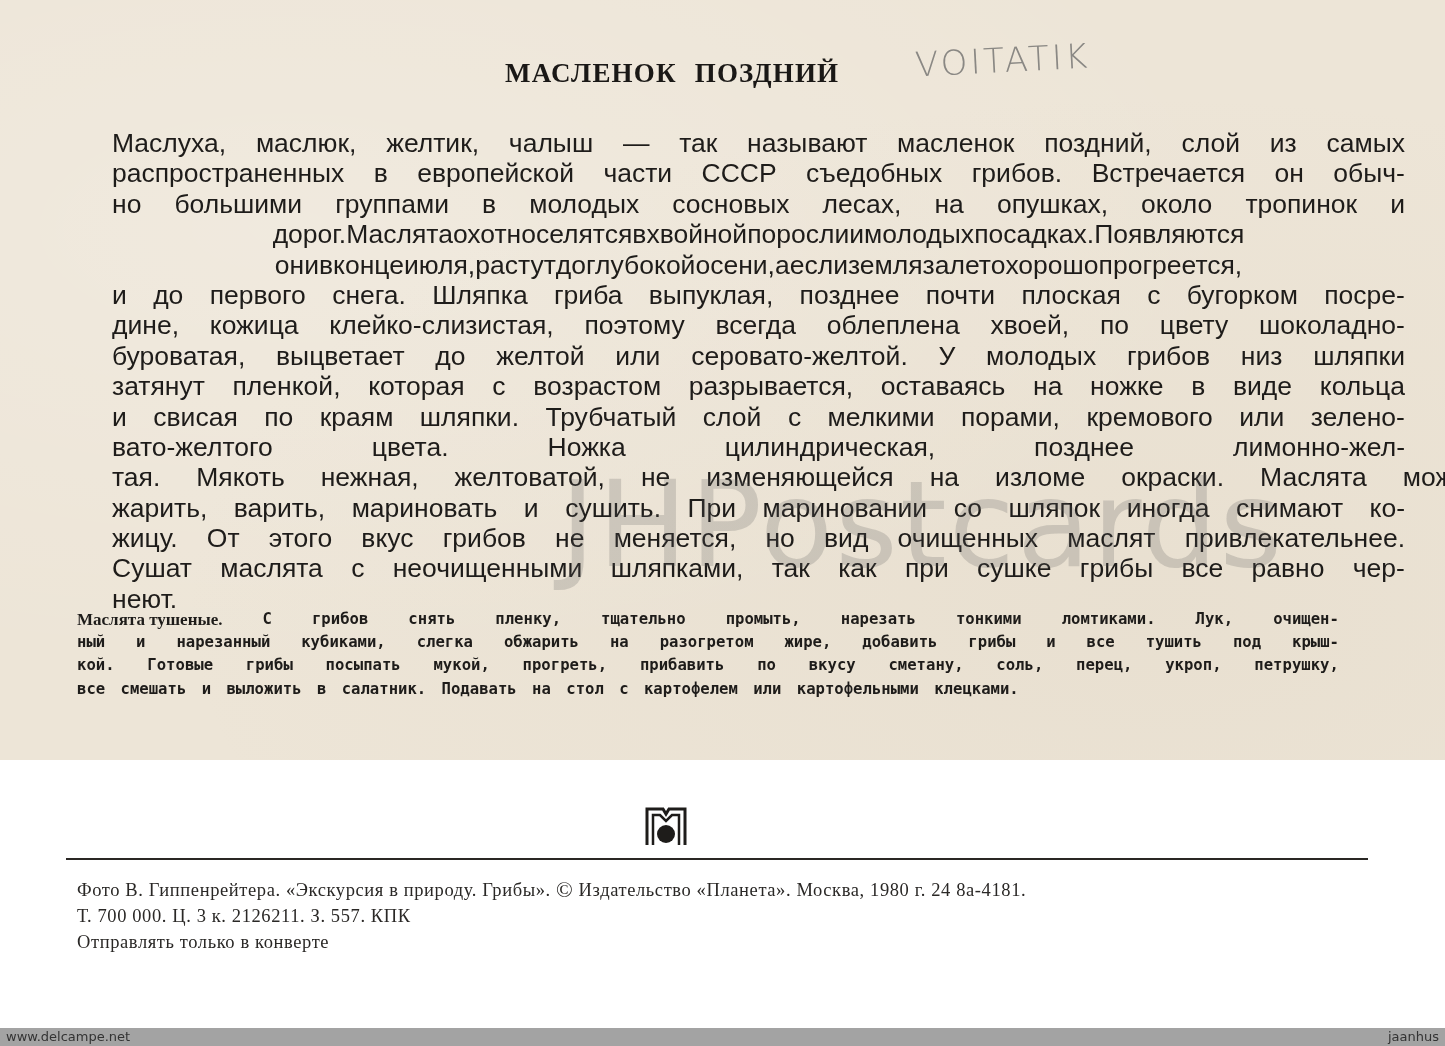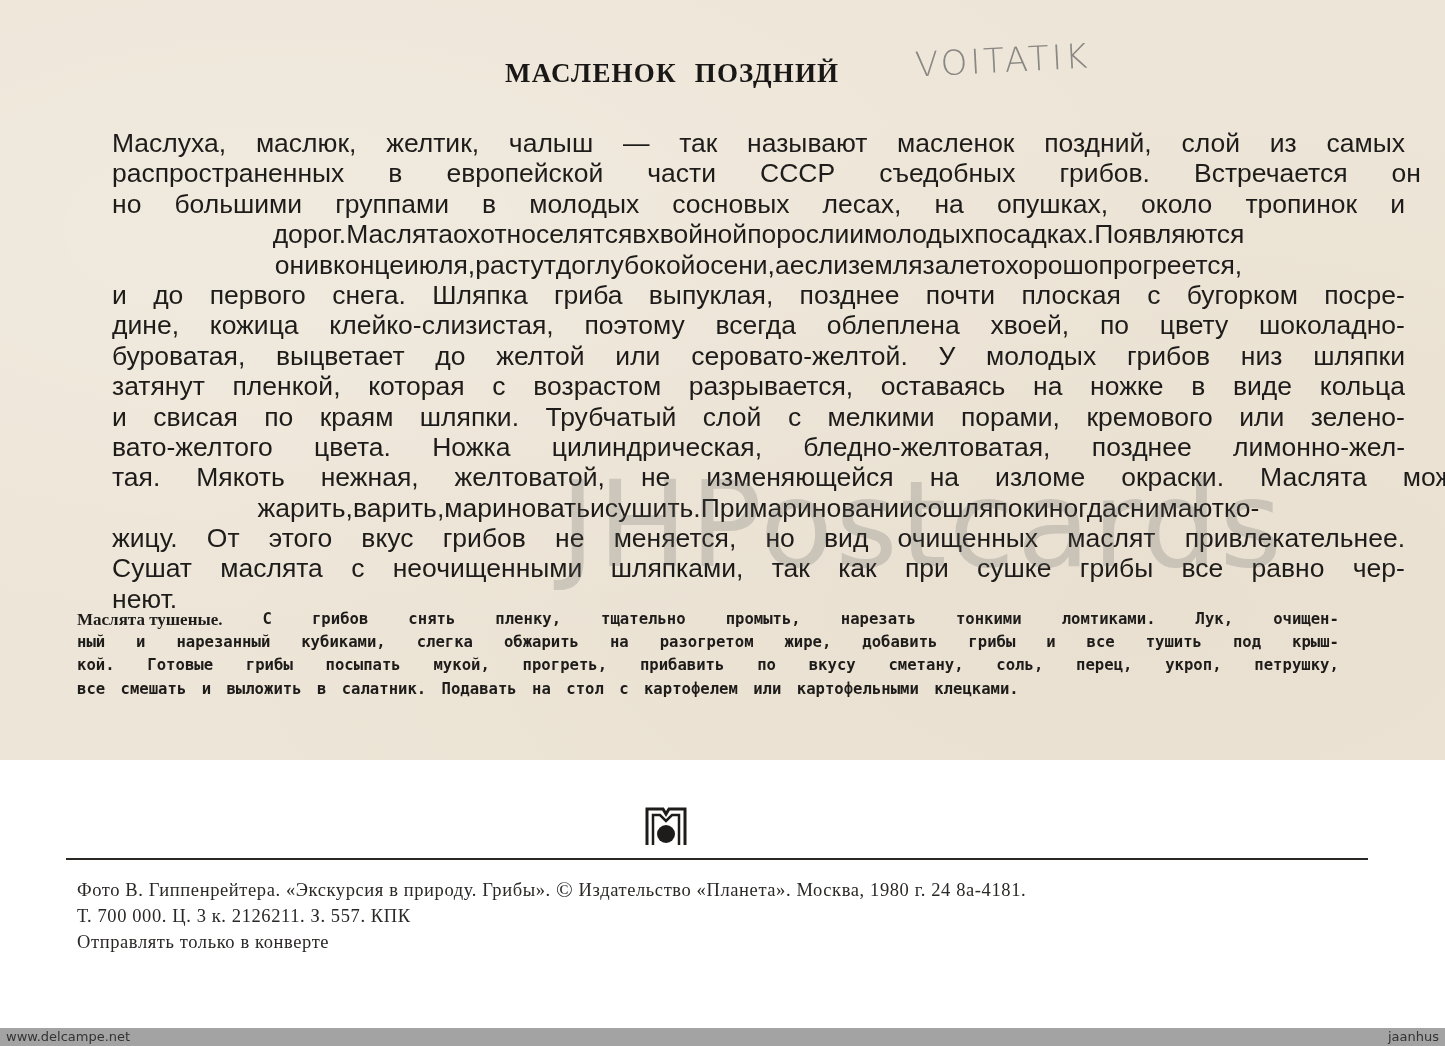--- a/index.html
+++ b/index.html
@@ -95,21 +95,21 @@
           <span>так</span>
           <span>называют</span>
           <span>масленок</span>
           <span>поздний,</span>
           <span>слой</span>
           <span>из</span>
           <span>самых</span>
         </div>
       </div>
       <div class="line">
-        <div class="line-inner" style="display: flex;  gap: 44px;">
+        <div class="line-inner" style="display: flex; ">
           <span>распространенных</span>
           <span>в</span>
           <span>европейской</span>
           <span>части</span>
           <span>СССР</span>
           <span>съедобных</span>
           <span>грибов.</span>
           <span>Встречается</span>
           <span>он</span>
           <span>обыч-</span>
@@ -243,42 +243,41 @@
           <span>или</span>
           <span>зелено-</span>
         </div>
       </div>
       <div class="line">
         <div class="line-inner" style="display: flex; justify-content: space-between;">
           <span>вато-желтого</span>
           <span>цвета.</span>
           <span>Ножка</span>
           <span>цилиндрическая,</span>
-          <span>бледно-желтоватая,</span>
           <span>позднее</span>
           <span>лимонно-жел-</span>
         </div>
       </div>
       <div class="line">
         <div class="line-inner" style="display: flex; justify-content: space-between; gap: 36px;">
           <span>тая.</span>
           <span>Мякоть</span>
           <span>нежная,</span>
           <span>желтоватой,</span>
           <span>не</span>
           <span>изменяющейся</span>
           <span>на</span>
           <span>изломе</span>
           <span>окраски.</span>
           <span>Маслята</span>
           <span>можно</span>
         </div>
       </div>
       <div class="line">
-        <div class="line-inner" style="display: flex; justify-content: center;">
+        <div class="line-inner" style="display: flex; justify-content: space-between;">
           <span>жарить,</span>
           <span>варить,</span>
           <span>мариновать</span>
           <span>и</span>
           <span>сушить.</span>
           <span>При</span>
           <span>мариновании</span>
           <span>со</span>
           <span>шляпок</span>
           <span>иногда</span>

